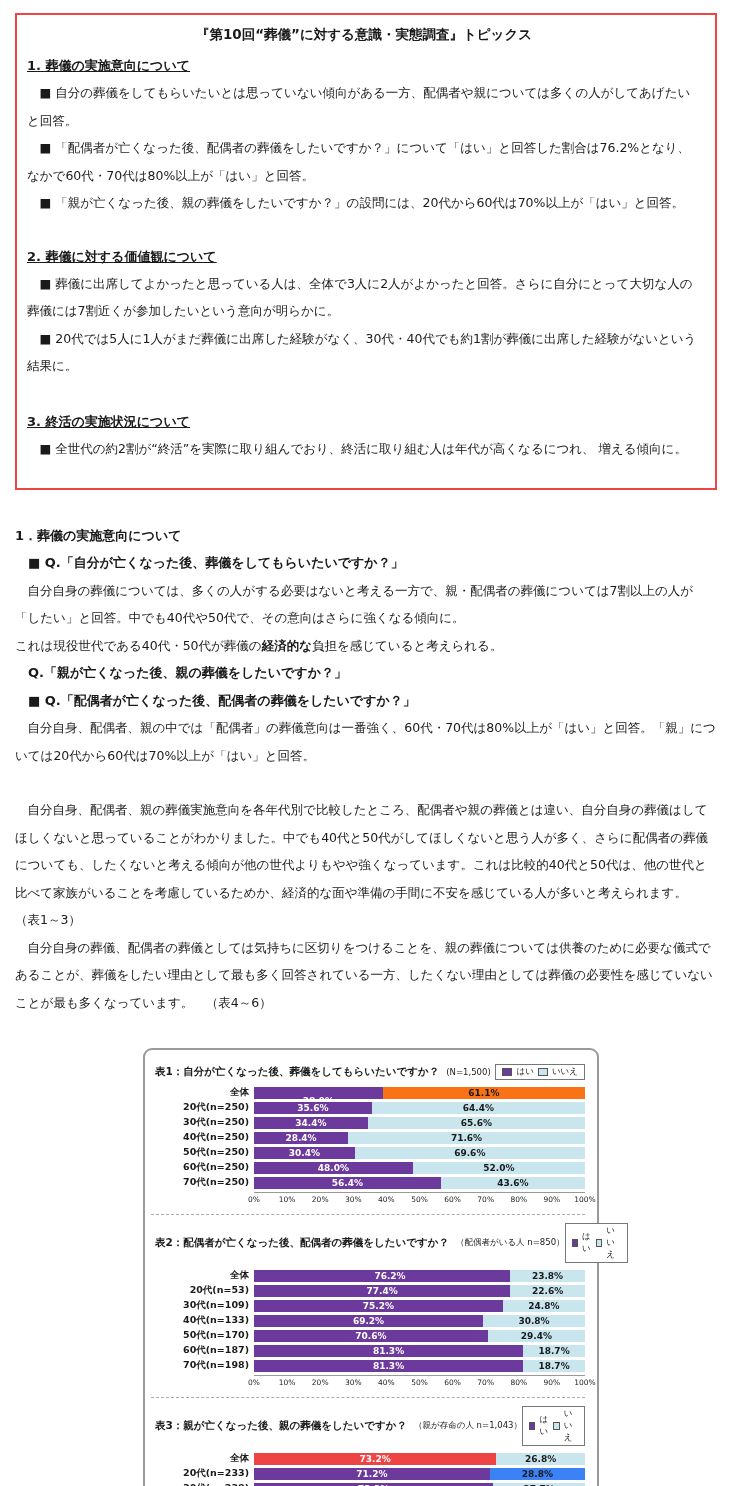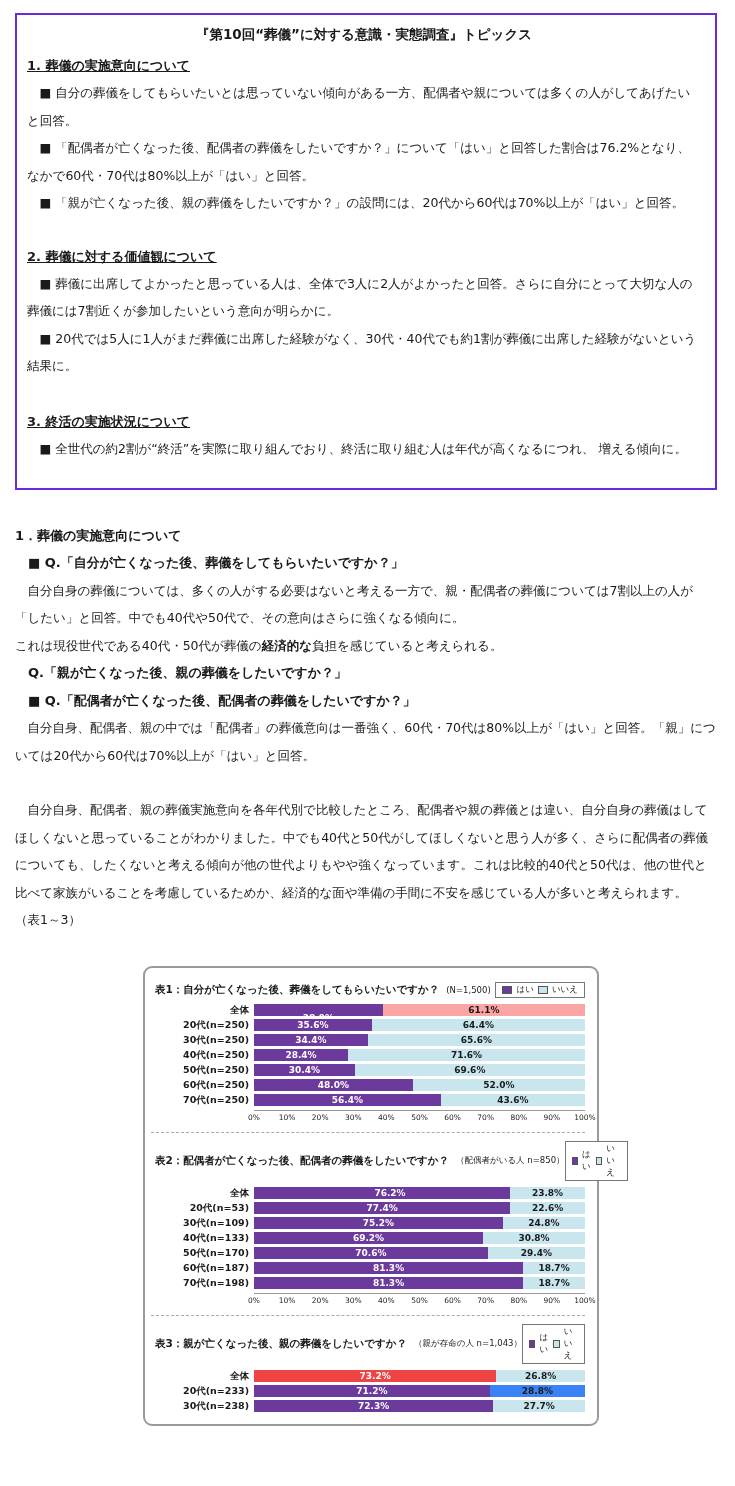--- a/index.html
+++ b/index.html
@@ -1,20 +1,20 @@
 <!DOCTYPE html>
 <html><head>
 <meta charset="utf-8">
 <style>
   html,body { margin:0; padding:0; background:#ffffff; color:#1a1a1a;
               font-family:"DejaVu Sans","Liberation Sans",sans-serif; }
   .page { width:735px; min-height:1486px; background:#fff; box-sizing:border-box; padding:13px 18px 30px 15px; }
 
   
-  .topics-box { border:2px solid #6d28d9; padding:6px 14px 26px 10px; }
+  .topics-box { border:2px solid #ef4444; padding:6px 14px 26px 10px; }
   .topics-title { text-align:center; font-weight:bold; font-size:13.5px; line-height:27px; margin:0 0 4px 0; }
   .sec-heading { font-weight:bold; font-size:13px; text-decoration:underline; line-height:27px; margin:0; }
   .sec-heading.gap { margin-top:26px; }
   .sec-heading.gap2 { margin-top:28px; }
   .bullet { font-size:12.5px; line-height:27.5px; margin:0; }
 
   
   .body-sec { margin-top:32px; }
   .body-heading { font-weight:bold; font-size:13px; line-height:27px; margin:0; }
   .qline { font-weight:bold; font-size:13px; line-height:27.5px; margin:0; }
@@ -65,41 +65,42 @@
 
   <div class="body-sec">
     <p class="body-heading">1．葬儀の実施意向について</p>
     <p class="qline">　■ Q.「自分が亡くなった後、葬儀をしてもらいたいですか？」</p>
     <p class="para">　自分自身の葬儀については、多くの人がする必要はないと考える一方で、親・配偶者の葬儀については7割以上の人が「したい」と回答。中でも40代や50代で、その意向はさらに強くなる傾向に。</p>
     <p class="para"><span>これは現役世代である40代・50代が葬儀の</span><span class="b">経済的な</span><span>負担を感じていると考えられる。</span></p>
     <p class="qline">　Q.「親が亡くなった後、親の葬儀をしたいですか？」</p>
     <p class="qline">　■ Q.「配偶者が亡くなった後、配偶者の葬儀をしたいですか？」</p>
     <p class="para">　自分自身、配偶者、親の中では「配偶者」の葬儀意向は一番強く、60代・70代は80%以上が「はい」と回答。「親」については20代から60代は70%以上が「はい」と回答。</p>
     <p class="para gap">　自分自身、配偶者、親の葬儀実施意向を各年代別で比較したところ、配偶者や親の葬儀とは違い、自分自身の葬儀はしてほしくないと思っていることがわかりました。中でも40代と50代がしてほしくないと思う人が多く、さらに配偶者の葬儀についても、したくないと考える傾向が他の世代よりもやや強くなっています。これは比較的40代と50代は、他の世代と比べて家族がいることを考慮しているためか、経済的な面や準備の手間に不安を感じている人が多いと考えられます。　（表1～3）</p>
+    <p class="para">　自分自身の葬儀、配偶者の葬儀としては気持ちに区切りをつけることを、親の葬儀については供養のために必要な儀式であることが、葬儀をしたい理由として最も多く回答されている一方、したくない理由としては葬儀の必要性を感じていないことが最も多くなっています。　（表4～6）</p>
   </div>
 
   <div class="charts-box" id="charts-box">
       <div class="chart">
         <div class="chead">
           <span class="ctitle">表1：自分が亡くなった後、葬儀をしてもらいたいですか？</span>
           <span class="cnote">(N=1,500)</span>
           <div class="clegend">
             <span class="swatch" style="background: rgb(108, 58, 156);"></span>
             <span>はい</span>
             <span class="swatch" style="background: rgb(201, 230, 238);"></span>
             <span>いいえ</span>
           </div>
         </div>
         <div class="crow">
           <div class="clabel">全体</div>
           <div class="cbars">
             <div class="seg" style="width: 38.9%; background: rgb(108, 58, 156);">
               <span style="color: rgb(255, 255, 255); margin-top: 16px;">38.9%</span>
             </div>
-            <div class="seg" style="width: 61.1%; background: #fca5a5;">
+            <div class="seg" style="width: 61.1%; background: #f97316;">
               <span style="color: rgb(26, 26, 26);">61.1%</span>
             </div>
           </div>
         </div>
         <div class="crow">
           <div class="clabel">20代(n=250)</div>
           <div class="cbars">
             <div class="seg" style="width: 35.6%; background: rgb(108, 58, 156);">
               <span style="color: rgb(255, 255, 255);">35.6%</span>
             </div>

